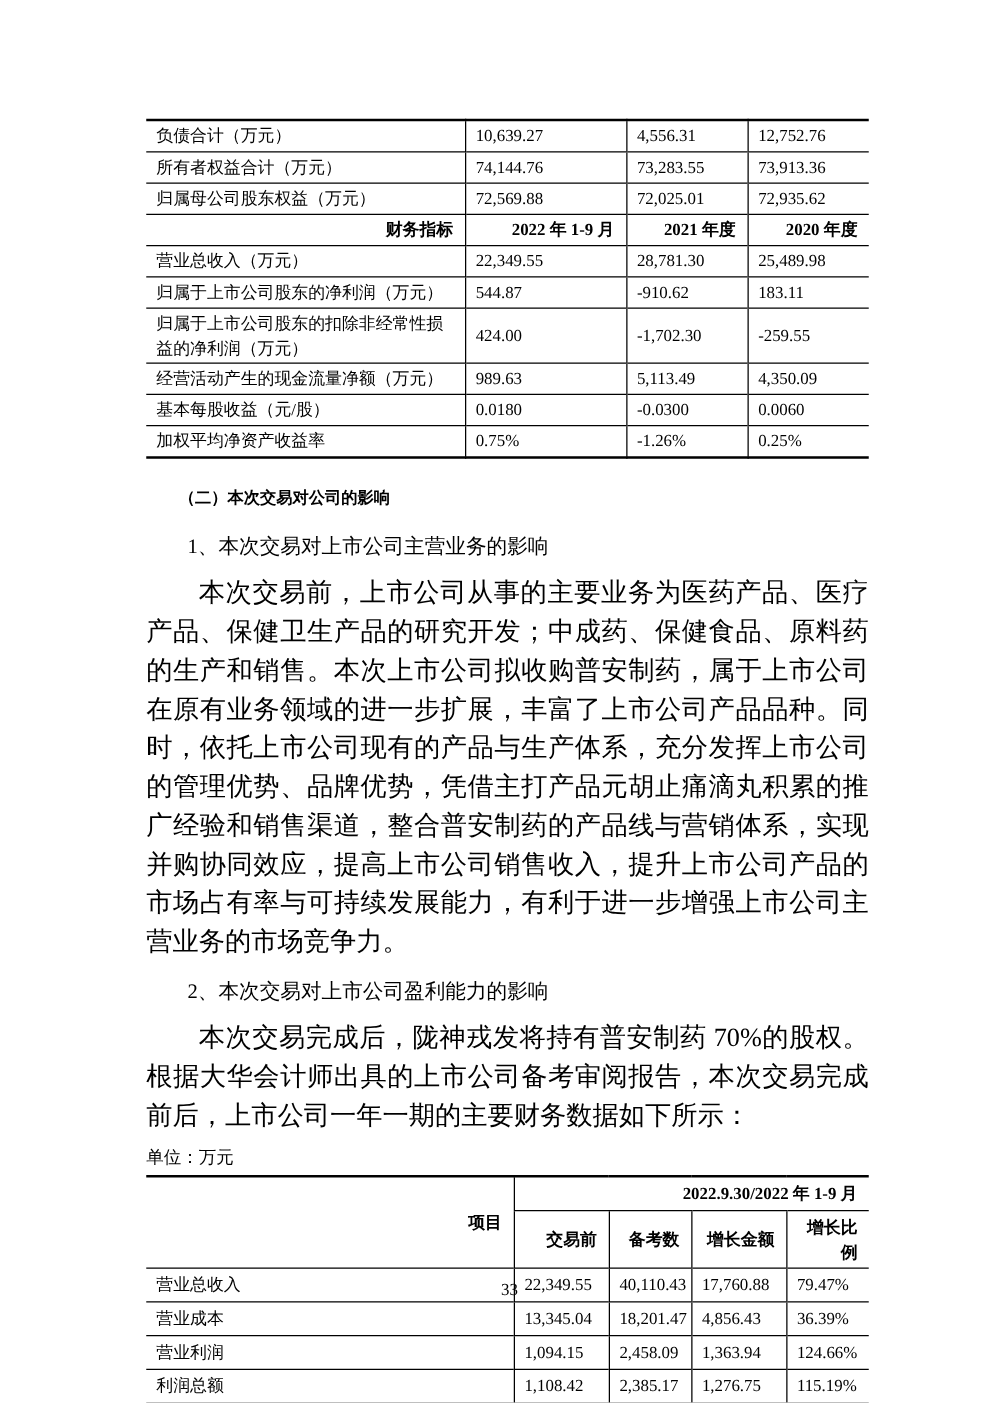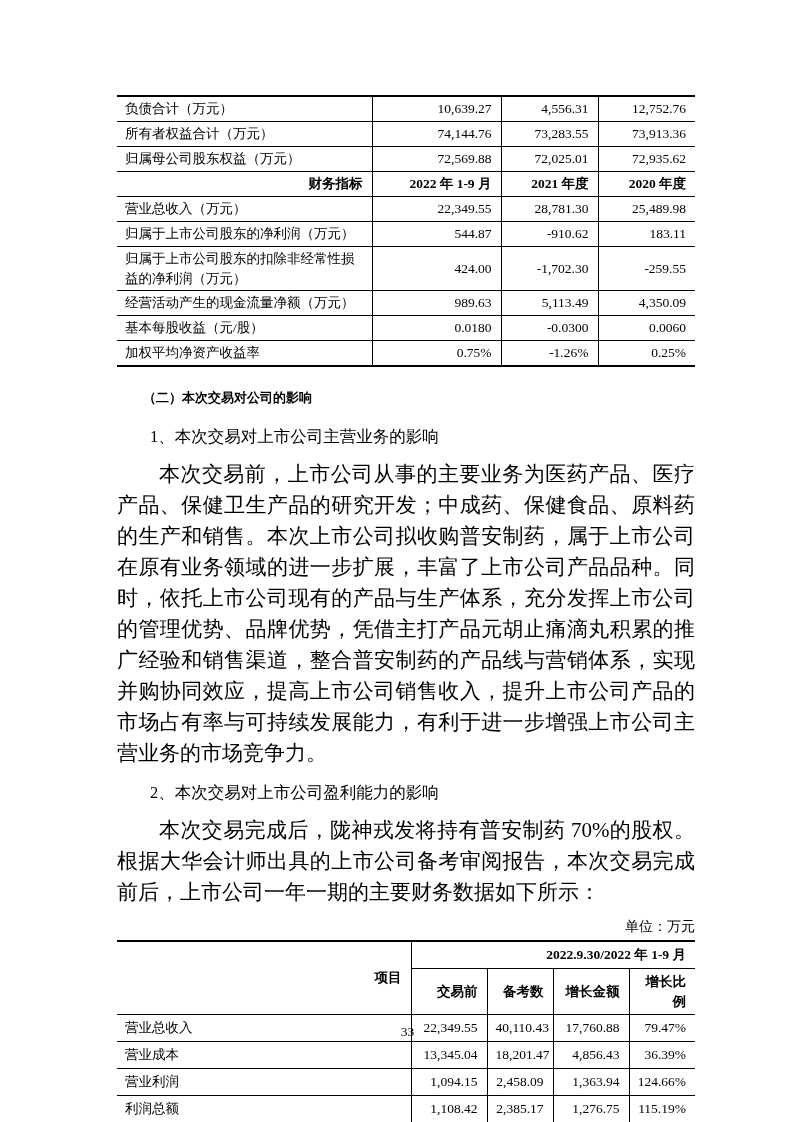--- a/index.html
+++ b/index.html
@@ -18,38 +18,38 @@
     border-top:2.5px solid #000; border-bottom:2.5px solid #000;
   }
   table.fin td {
     border-top:1px solid #000; border-left:1px solid #000;
     padding:2px 9px 2px 8px; height:20px; vertical-align:middle;
     overflow:hidden;
   }
   table.fin td.c0 { border-left:none; }
   table.fin tr:first-child td { border-top:none; }
   td.lbl { text-align:left; }
-  td.num { text-align:right; }
+  td.num { }
   tr.hdr td, td.hdr { font-weight:bold; text-align:right; }
   table.fin2 td { padding:3px 9px 3px 8px; }
 
   
   .sec-heading {
     font-size:13px; font-weight:bold; text-indent:2em;
     margin:16px 0 0 0; line-height:30px;
   }
   .sub-heading {
     font-size:16.5px; text-indent:2em; margin:8px 0 0 0; line-height:31px;
   }
   .para {
     font-size:21px; text-indent:2em; text-align:justify;
     line-height:31px; margin:7px 0 0 0;
   }
   .unit-line {
-    font-size:14px; text-align:right; margin:10px 0 4px 0; line-height:18px;
+    font-size:14px; text-align:left; margin:10px 0 4px 0; line-height:18px;
   }
   .page-number {
     position:absolute; top:1024px; left:11px; width:793px;
     text-align:center; font-size:13.5px;
   }
 </style>
 </head>
 <body>
 
 <div class="page">

